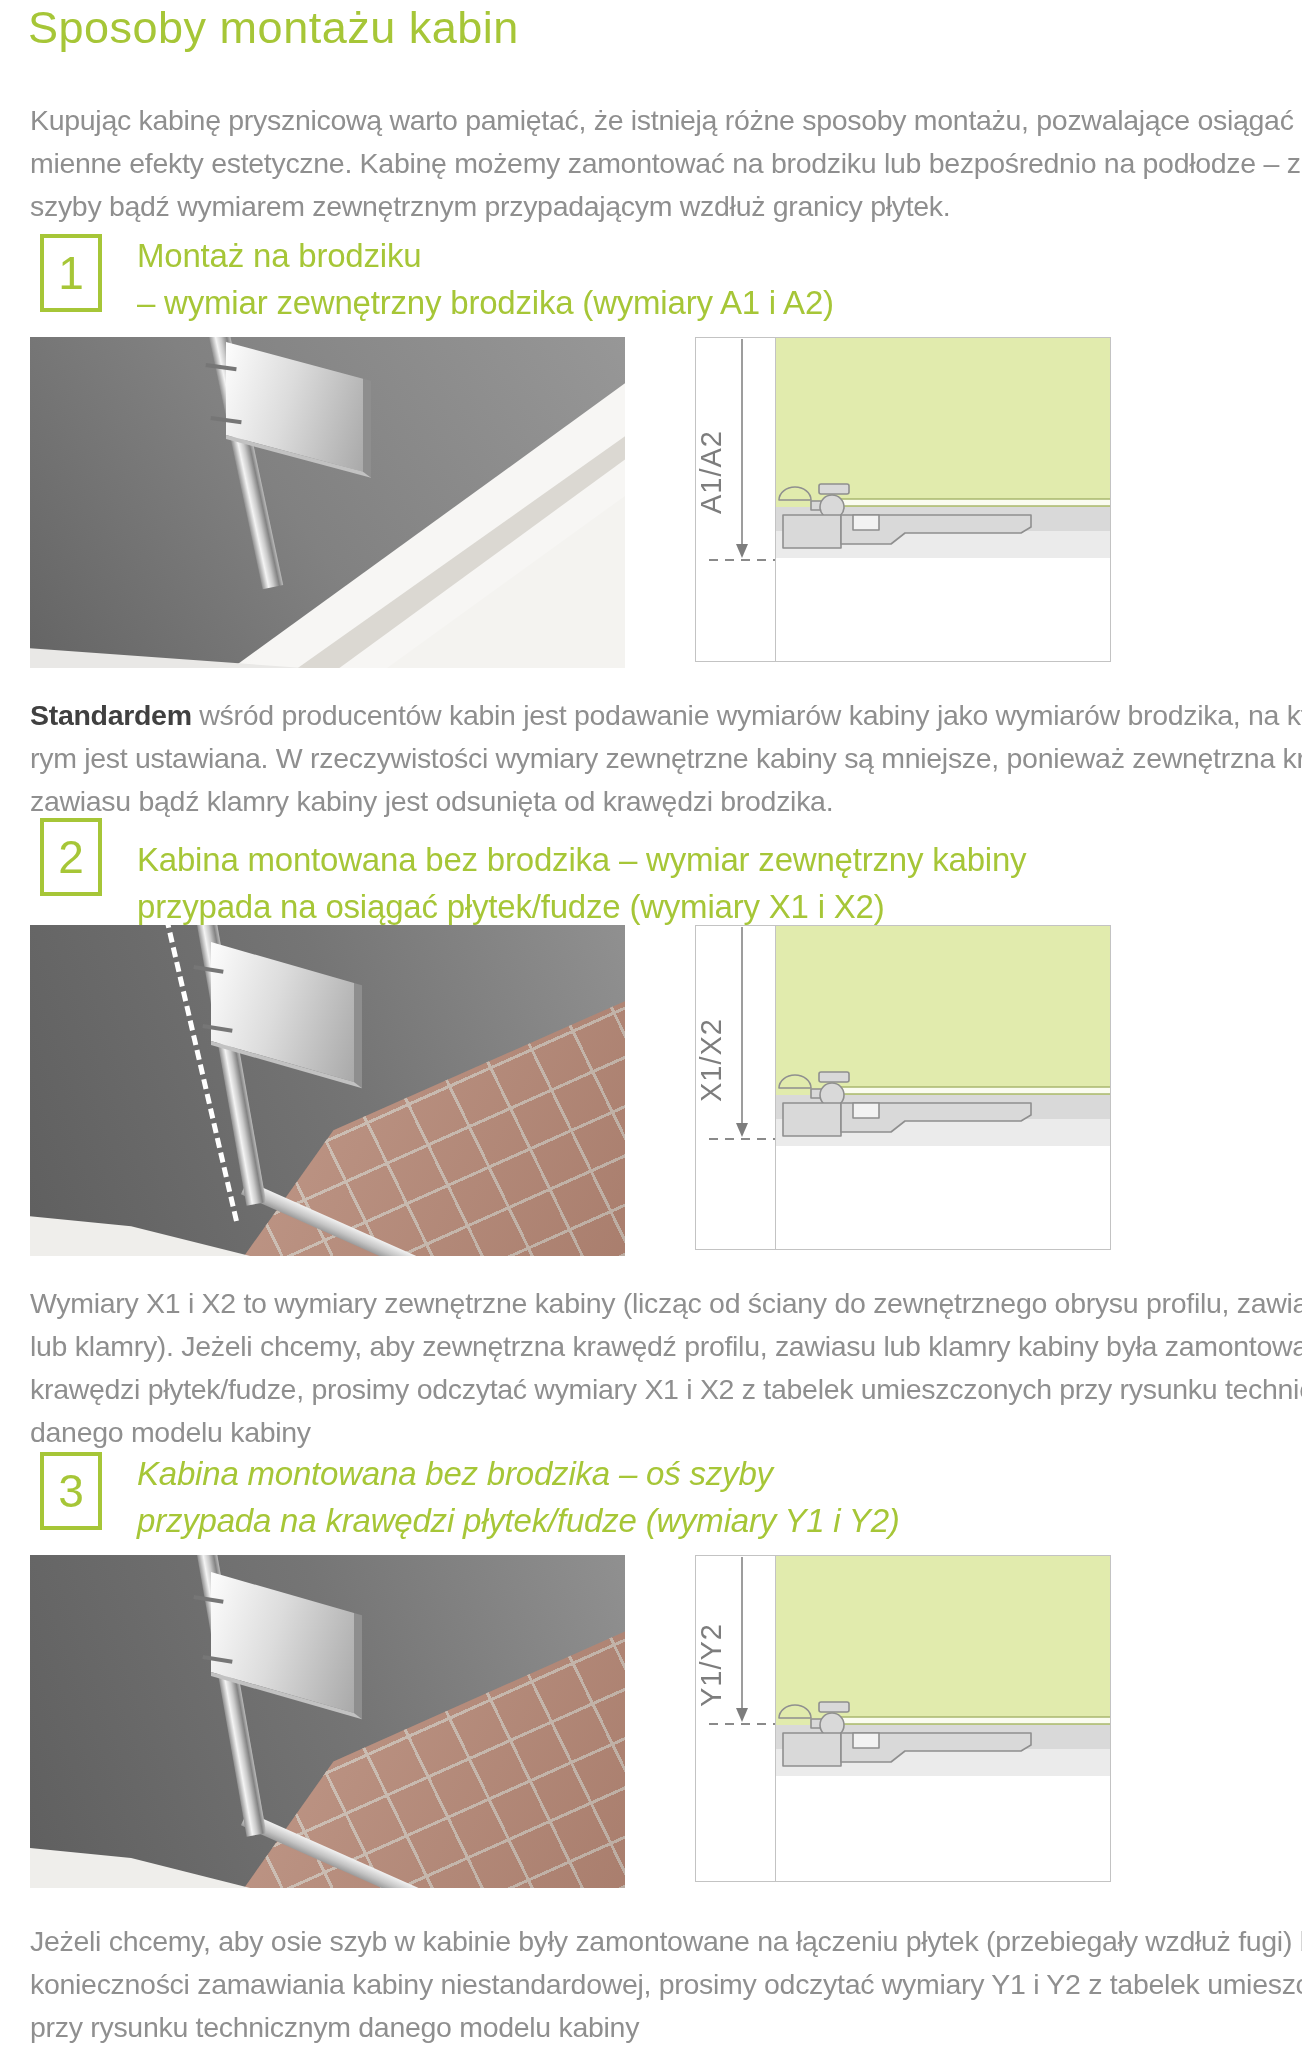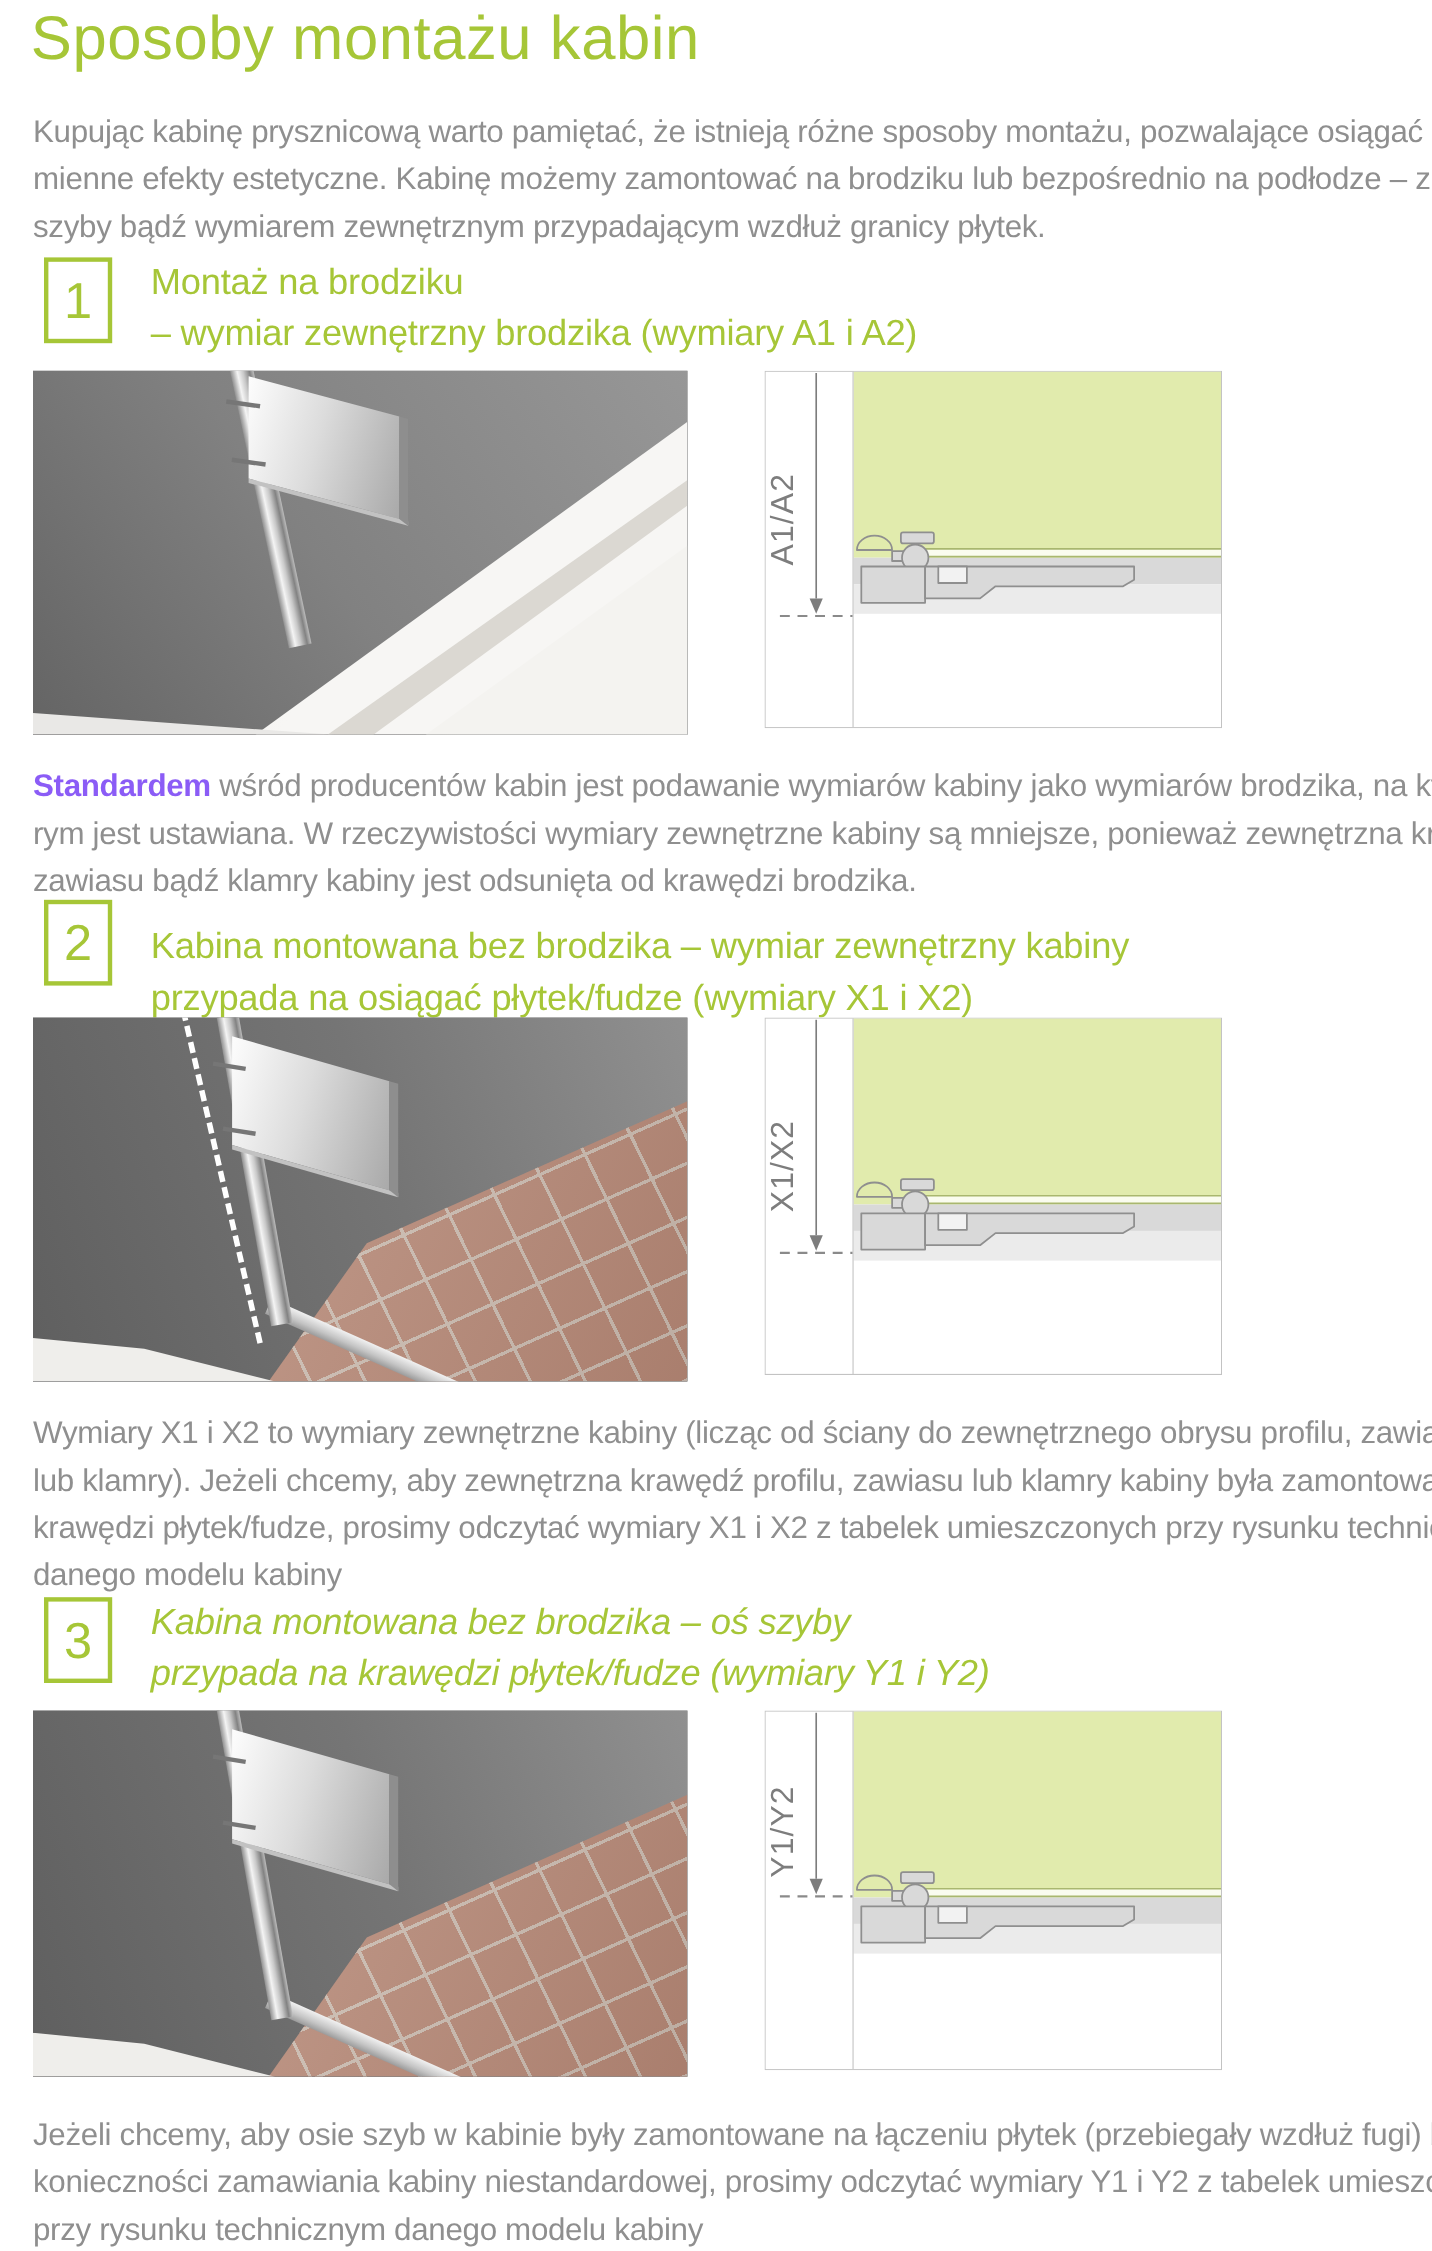--- a/index.html
+++ b/index.html
@@ -1,23 +1,23 @@
 <!DOCTYPE html>
 <html lang="pl"><head>
 <meta charset="utf-8">
 <style>
   html,body{margin:0;padding:0;background:#ffffff;}
   #page{position:relative;width:1302px;height:2046px;background:#ffffff;overflow:hidden;
         font-family:"Liberation Sans","DejaVu Sans",sans-serif;}
   .abs{position:absolute;}
   
-  #title{left:28px;top:2px;font-size:56px;font-weight:400;color:#a6c637;letter-spacing:0.5px;text-align:center;}
+  #title{left:28px;top:2px;font-size:45px;font-weight:400;color:#a6c637;letter-spacing:0.5px;text-align:center;}
   .para{left:30px;}
   .pline{white-space:nowrap;font-size:28.5px;line-height:43px;color:#8f8f8f;letter-spacing:-0.3px;}
-  .pbold{font-weight:bold;color:#8b5cf6;}
+  .pbold{font-weight:bold;color:#404040;}
   .numbox{width:54px;height:70px;border:4px solid #a6c637;background:#ffffff;color:#a6c637;
           display:flex;align-items:center;justify-content:center;font-size:46px;}
   .sec-head{color:#a6c637;font-size:33px;line-height:47px;white-space:nowrap;letter-spacing:-0.2px;}
   
   .photo{width:595px;overflow:hidden;background:#7d7d7d;}
   .photo>div{position:absolute;}
   .wall-a{inset:0;background:linear-gradient(235deg,#979797 0%,#818181 55%,#646464 100%);}
   .wall-b{inset:0;background:linear-gradient(250deg,#909090 0%,#757575 45%,#5f5f5f 100%);}
   .tray-a{inset:0;background:linear-gradient(125deg,#e7e5e1 0%,#f7f6f4 55%);
           clip-path:polygon(100% 14%,100% 100%,34% 100%);}

